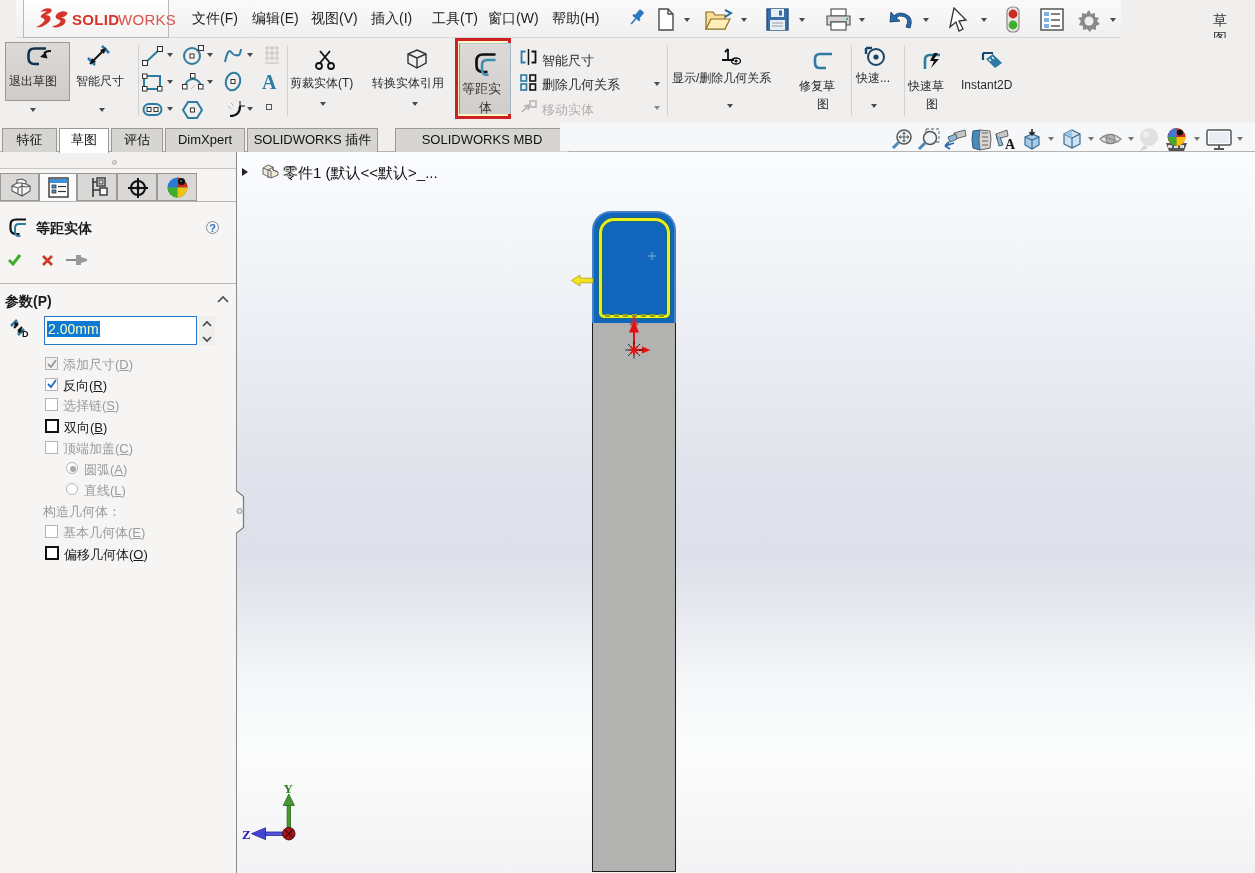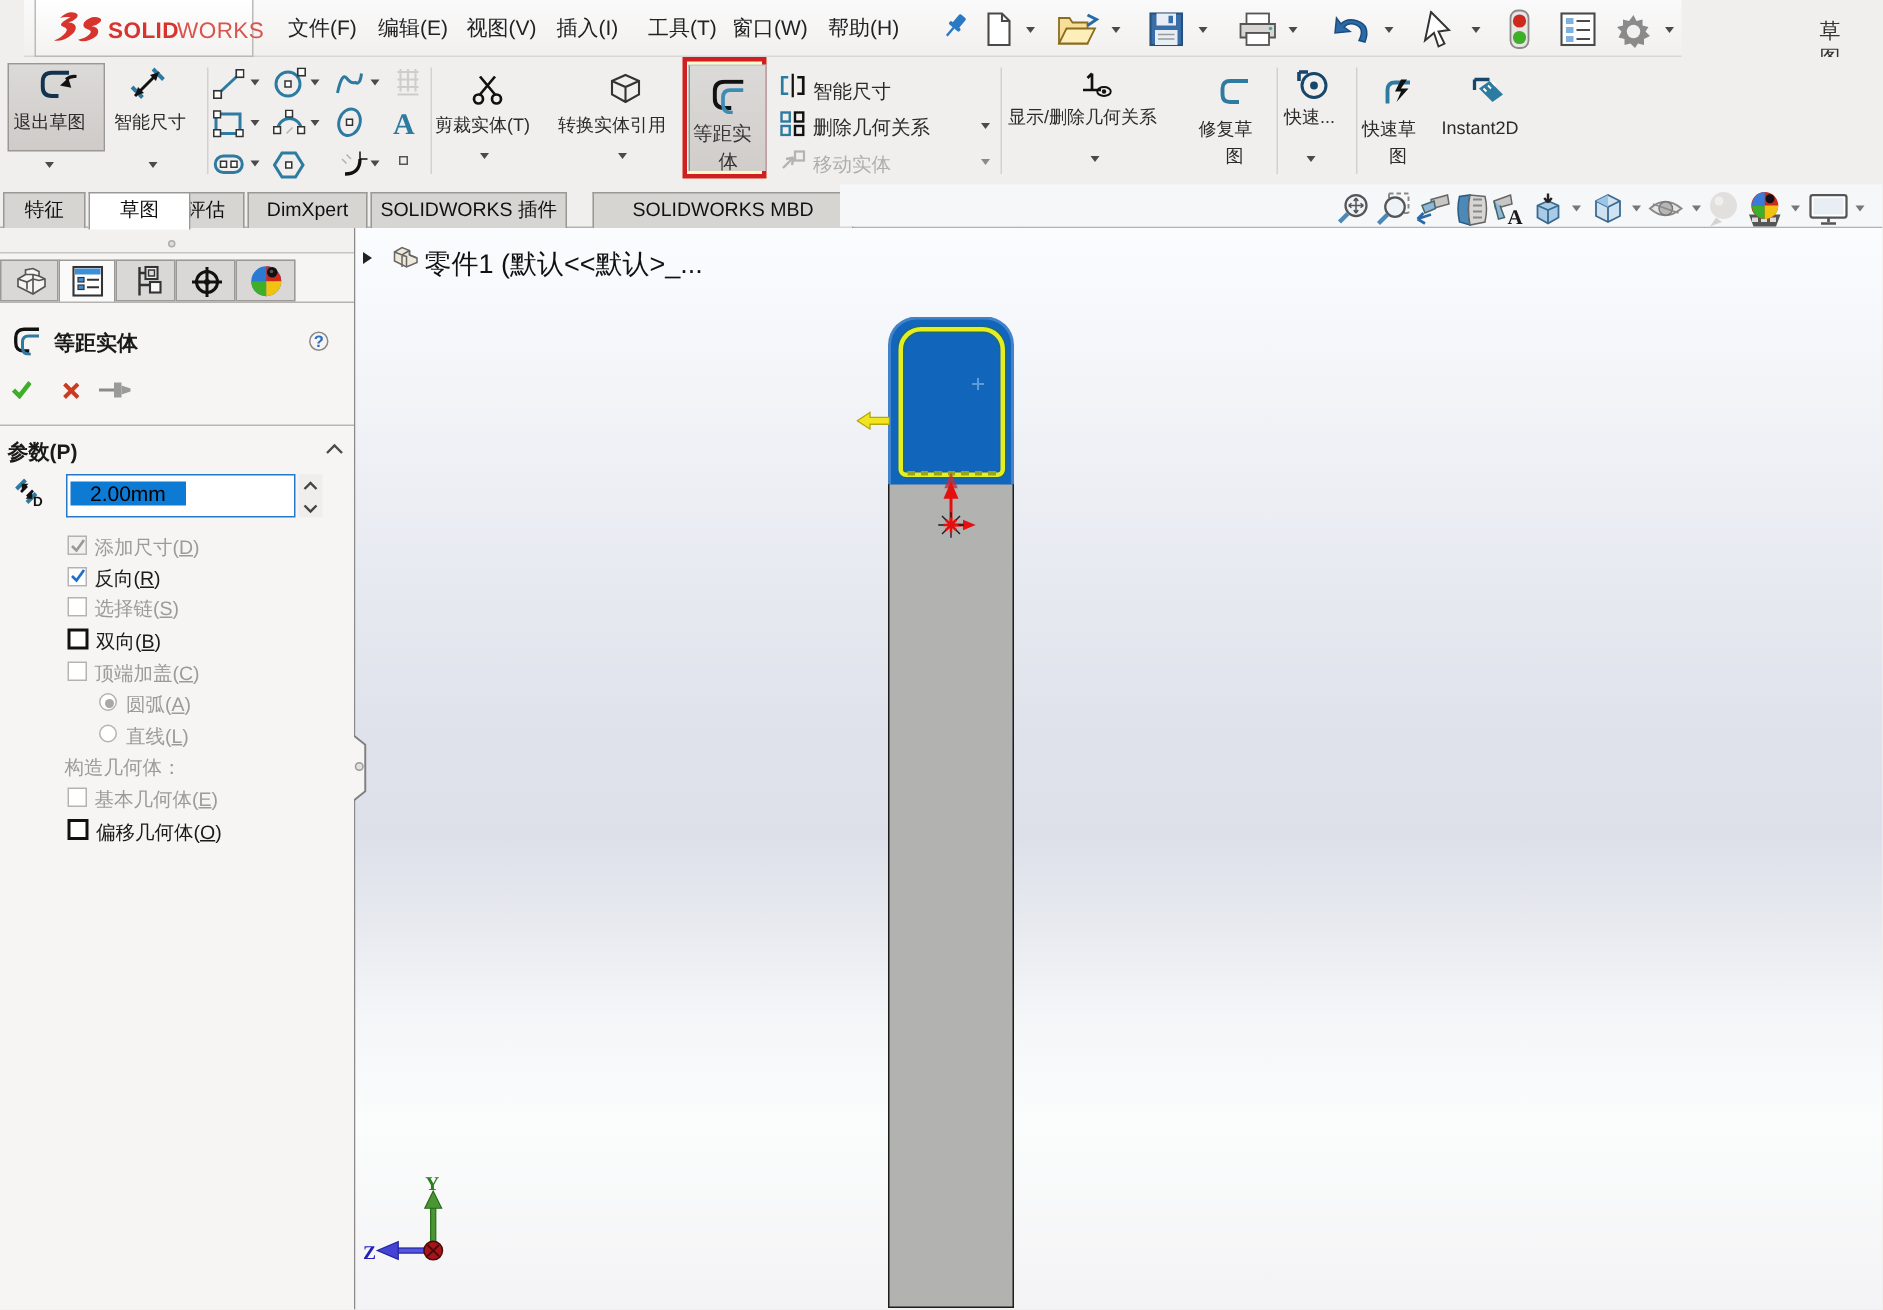--- a/index.html
+++ b/index.html
@@ -272,21 +272,21 @@
   <svg class="abs" style="left:981px;top:13px" width="22" height="18" viewBox="0 0 22 18">
     <path d="M2 2 H12 M2 2 V9" stroke="#17466b" stroke-width="2.2" fill="none"></path>
     <path d="M5 8 L14 17 L21 12 L12 3 Z" fill="#2e7ba2"></path>
     <path d="M8 8 L10 10 M11 6 L13 8 M14 4 L16 6" stroke="#fff" stroke-width="1.2"></path>
   </svg>
   <div class="rlabel" style="left:961px;top:40px">Instant2D</div>
 </div>
 
 <div id="tabbar">
   <div class="tab" style="left:2px;width:55px">特征</div>
-  <div class="tab active" style="left:59px;width:68px">草图</div>
+  <div class="tab active" style="left:59px;width:50px">草图</div>
   <div class="tab" style="left:111px;width:52px">评估</div>
   <div class="tab" style="left:165px;width:80px">DimXpert</div>
   <div class="tab" style="left:247px;width:131px">SOLIDWORKS 插件</div>
   <div class="tab" style="left:395px;width:174px">SOLIDWORKS MBD</div>
   <div class="abs" style="left:560px;top:0;width:695px;height:28px;background:#f6f7f9"></div>
   <div id="hud">
   <svg class="abs" style="left:891px;top:5px" width="23" height="23" viewBox="0 0 23 23">
         <circle cx="13" cy="9" r="7" fill="#eef3f8" stroke="#555" stroke-width="1.5"></circle>
         <path d="M13 4 V14 M8 9 H18 M13 4 L11.5 6 M13 4 L14.5 6 M13 14 L11.5 12 M13 14 L14.5 12 M8 9 L10 7.5 M8 9 L10 10.5 M18 9 L16 7.5 M18 9 L16 10.5" stroke="#555" stroke-width="1"></path>
         <path d="M7.5 14.5 L2 20" stroke="#4a89b8" stroke-width="3"></path>
@@ -423,21 +423,21 @@
     </svg>
 
   <svg class="abs" style="left:10px;top:167px" width="21" height="19" viewBox="0 0 21 19">
     <path d="M1 7 L7 1" stroke="#2e7ba2" stroke-width="2.6"></path>
     <path d="M8 16 L14 10" stroke="#2e7ba2" stroke-width="2.6"></path>
     <path d="M4 9 L8 5 M12 8 L8 12" stroke="#111" stroke-width="1.8"></path>
     <path d="M9 3.5 L4.5 3.5 L4.5 8 Z M7 13.5 L11.5 13.5 L11.5 9 Z" fill="#111"></path>
     <text x="12" y="18" font-size="9" font-weight="bold" fill="#111">D</text>
   </svg>
   <div class="abs" style="left:44px;top:164px;width:153px;height:29px;background:#fff;border:1.5px solid #2677c8"></div>
-  <div class="abs" style="left:47px;top:169px;font-size:14px;background:#0d7bd4;color:#000000;padding:0 13px">2.00mm</div>
+  <div class="abs" style="left:47px;top:169px;font-size:14px;background:#0d7bd4;color:#fef9c3;padding:0 1px">2.00mm</div>
   <div class="abs" style="left:199px;top:164px;width:16px;height:29px;background:#efeeed"></div>
   <svg class="abs" style="left:201px;top:168px" width="12" height="8" viewBox="0 0 12 8">
       <path d="M2 6 L6 2 L10 6" fill="none" stroke="#444" stroke-width="1.6"></path>
     </svg>
   <svg class="abs" style="left:201px;top:183px" width="12" height="8" viewBox="0 0 12 8">
       <path d="M2 2 L6 6 L10 2" fill="none" stroke="#444" stroke-width="1.6"></path>
     </svg>
 
   <div class="cb" style="left:45px;top:205px;background:#f2f1f0"></div>
   <svg class="abs" style="left:47px;top:207px" width="10" height="10" viewBox="0 0 10 10">
@@ -469,21 +469,21 @@
 
 <div id="viewport">
 
   <svg class="abs" style="left:4px;top:15px" width="8" height="10" viewBox="0 0 8 10">
       <path d="M1 1 L7 5 L1 9 Z" fill="#222"></path>
     </svg>
   <svg class="abs" style="left:24px;top:10px" width="20" height="17" viewBox="0 0 20 17">
     <path d="M2 6 L7 3 L12 5 L12 8 L17 10 L17 13 L10 16 L2 12 Z" fill="#efe9da" stroke="#666" stroke-width="1"></path>
     <path d="M2 6 L7 8 L12 5 M7 8 L7 16 M12 8 L12 5 M12 8 L17 10 M7 8 L10 9 L10 16" fill="none" stroke="#666" stroke-width="1"></path>
   </svg>
-  <div class="abs" style="left:46px;top:12px;font-size:18px;color:#111">零件1  (默认&lt;&lt;默认&gt;_...</div>
+  <div class="abs" style="left:46px;top:12px;font-size:15px;color:#111">零件1  (默认&lt;&lt;默认&gt;_...</div>
 
   <div class="abs" style="left:355px;top:170px;width:84px;height:550px;background:#b2b2b1;border:1.5px solid #1d1d1d;border-top:none"></div>
   <div class="abs" style="left:355px;top:59px;width:84px;height:112px;background:#1165bb;border:2px solid #4282ca;border-radius:19px 19px 0 0;border-bottom:none"></div>
   <div class="abs" style="left:362px;top:66px;width:71px;height:100px;border:3.5px solid #e7ee20;border-radius:15px 15px 5px 5px;box-shadow:0 0 0 1px rgba(45,110,30,0.45), inset 0 0 0 1px rgba(45,110,30,0.45)"></div>
   <div class="abs" style="left:368px;top:162px;width:60px;height:3px;background:repeating-linear-gradient(90deg,#98a51c 0 5px,transparent 5px 9px)"></div>
 
   <svg class="abs" style="left:411px;top:100px" width="8" height="8" viewBox="0 0 8 8">
       <path d="M4 0 V8 M0 4 H8" stroke="#5b9bd8" stroke-width="1.4"></path>
     </svg>
 

